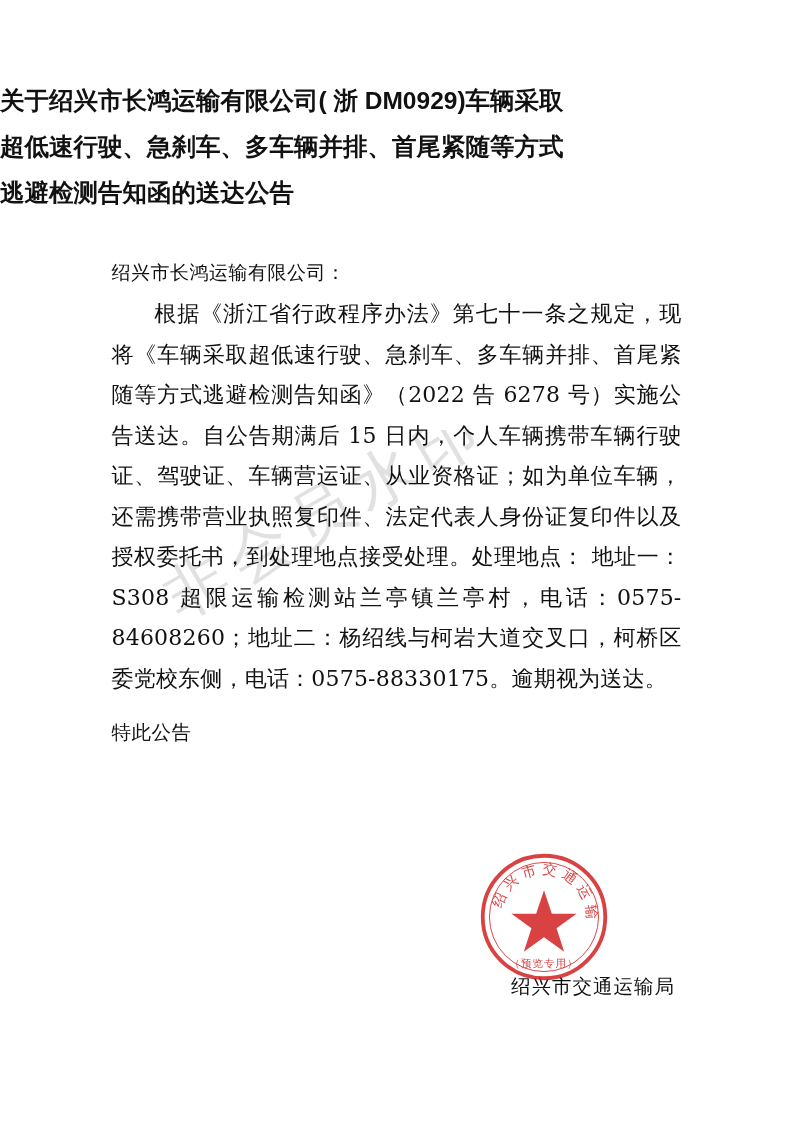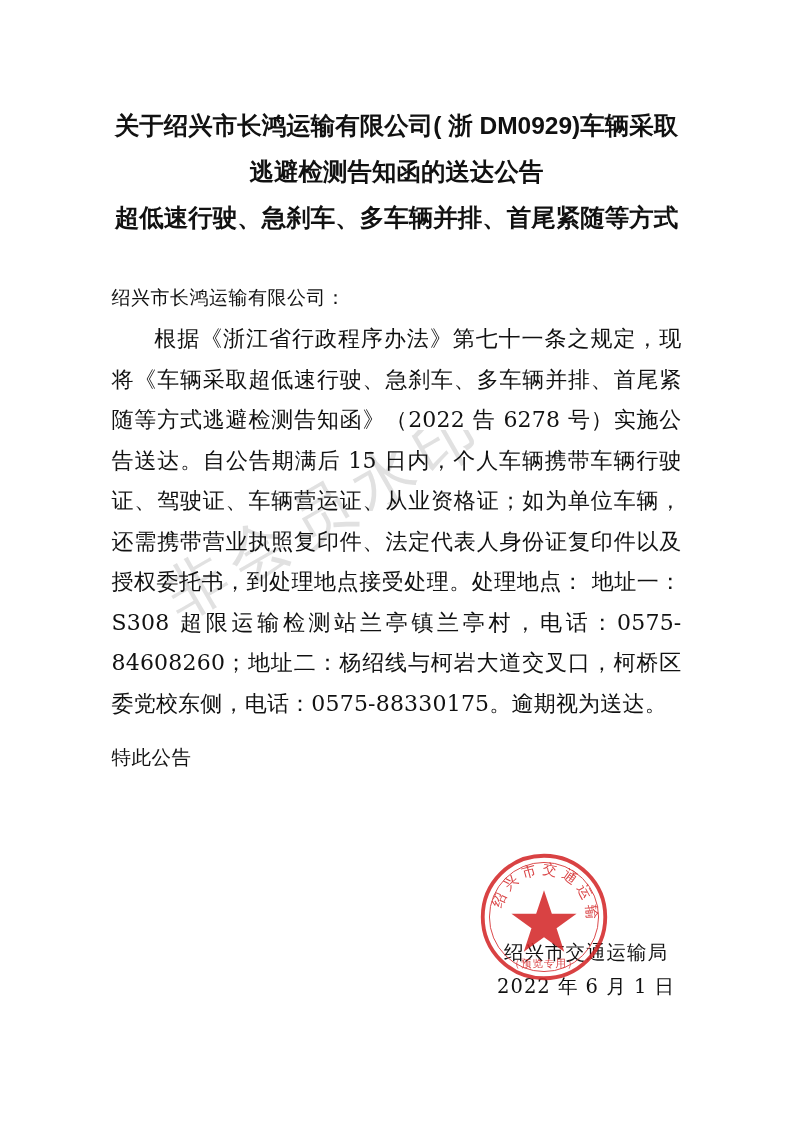--- a/index.html
+++ b/index.html
@@ -17,22 +17,21 @@
   }
   .page {
     position: relative;
     width: 793px;
     height: 1122px;
     box-sizing: border-box;
     padding: 0;
   }
   .title-block {
     margin: 0;
-    padding-top: 103px;
-    text-align: center;
+    padding-top: 78px;
   }
   .title-line {
     font-family: "Liberation Sans", "DejaVu Sans", sans-serif;
     font-weight: bold;
     font-size: 24.5px;
     line-height: 46px;
     letter-spacing: 0px;
     color: #111111;
     white-space: nowrap;
   }
@@ -121,22 +120,22 @@
     letter-spacing: 10px;
   }
 </style>
 </head>
 <body>
 
 <div class="page">
 
   <div class="title-block">
     <div class="title-line">关于绍兴市长鸿运输有限公司( 浙 DM0929)车辆采取</div>
+    <div class="title-line">超低速行驶、急刹车、多车辆并排、首尾紧随等方式</div>
     <div class="title-line">逃避检测告知函的送达公告</div>
-    <div class="title-line">超低速行驶、急刹车、多车辆并排、首尾紧随等方式</div>
   </div>
 
   <div class="body-block">
     <div class="salutation">绍兴市长鸿运输有限公司：</div>
     <div class="para"><span class="indent"></span><span>根据《浙江省行政程序办法》第七十一条之规定，现将《车辆采取超低速行驶、急刹车、多车辆并排、首尾紧随等方式逃避检测告知函》（2022 告 6278 号）实施公告送达。自公告期满后 15 日内，个人车辆携带车辆行驶证、驾驶证、车辆营运证、从业资格证；如为单位车辆，还需携带营业执照复印件、法定代表人身份证复印件以及授权委托书，到处理地点接受处理。处理地点： 地址一：S308 超限运输检测站兰亭镇兰亭村，电话：0575-84608260；地址二：杨绍线与柯岩大道交叉口，柯桥区委党校东侧，电话：0575-88330175。逾期视为送达。</span></div>
     <div class="notice-line"><span class="indent"></span><span>特此公告</span></div>
   </div>
 
   <svg class="watermark" viewBox="0 0 520 260">
     <text class="watermark-text" x="30" y="190" transform="rotate(-30 30 190)">非会员水印</text>
@@ -148,16 +147,15 @@
     <path id="sealArc" d="M 70,70 m -45,0 a 45,45 0 1,1 90,0" fill="none" stroke="none"></path>
     <text font-family="'DejaVu Serif','Liberation Serif',serif" font-size="15" fill="#d4282a" letter-spacing="5">
       <textPath href="#sealArc" startOffset="6%">绍兴市交通运输局</textPath>
     </text>
     <polygon fill="#d4282a" points="70,42 78.2,66.6 104,66.6 83.1,81.8 91.1,106.4 70,91.2 48.9,106.4 56.9,81.8 36,66.6 61.8,66.6"></polygon>
     <text x="70" y="122" text-anchor="middle" font-family="'DejaVu Serif','Liberation Serif',serif" font-size="11" fill="#d4282a" letter-spacing="1">（预览专用）</text>
   </svg>
 
   <div class="sign-block">
     <div class="sign-org">绍兴市交通运输局</div>
-    <div class="sign-date">2022 年 6 月 1 日</div>
   </div>
 
 </div>
 
 </body></html>

